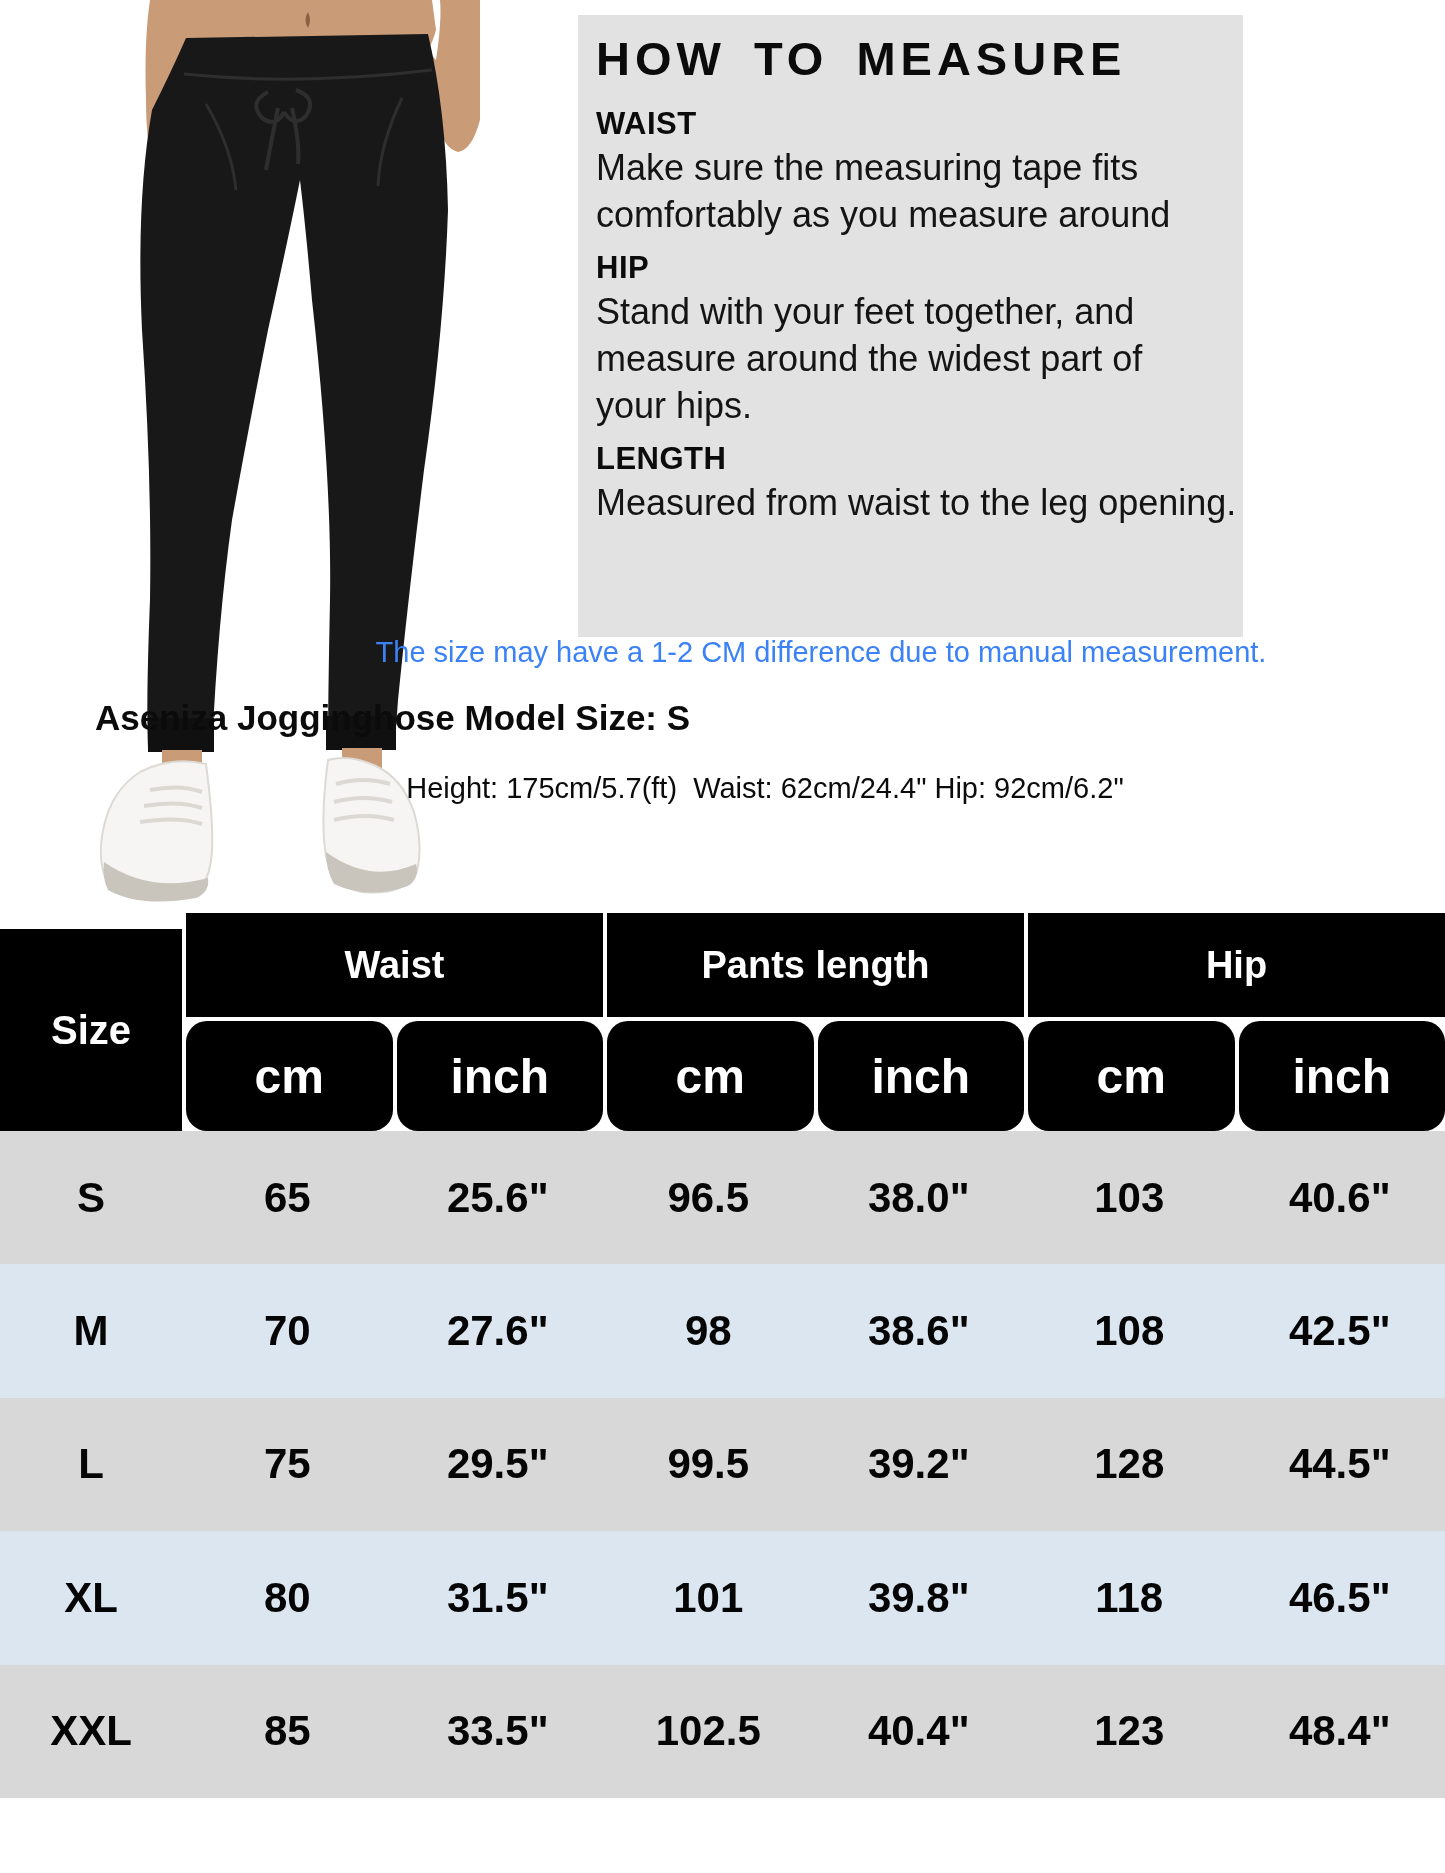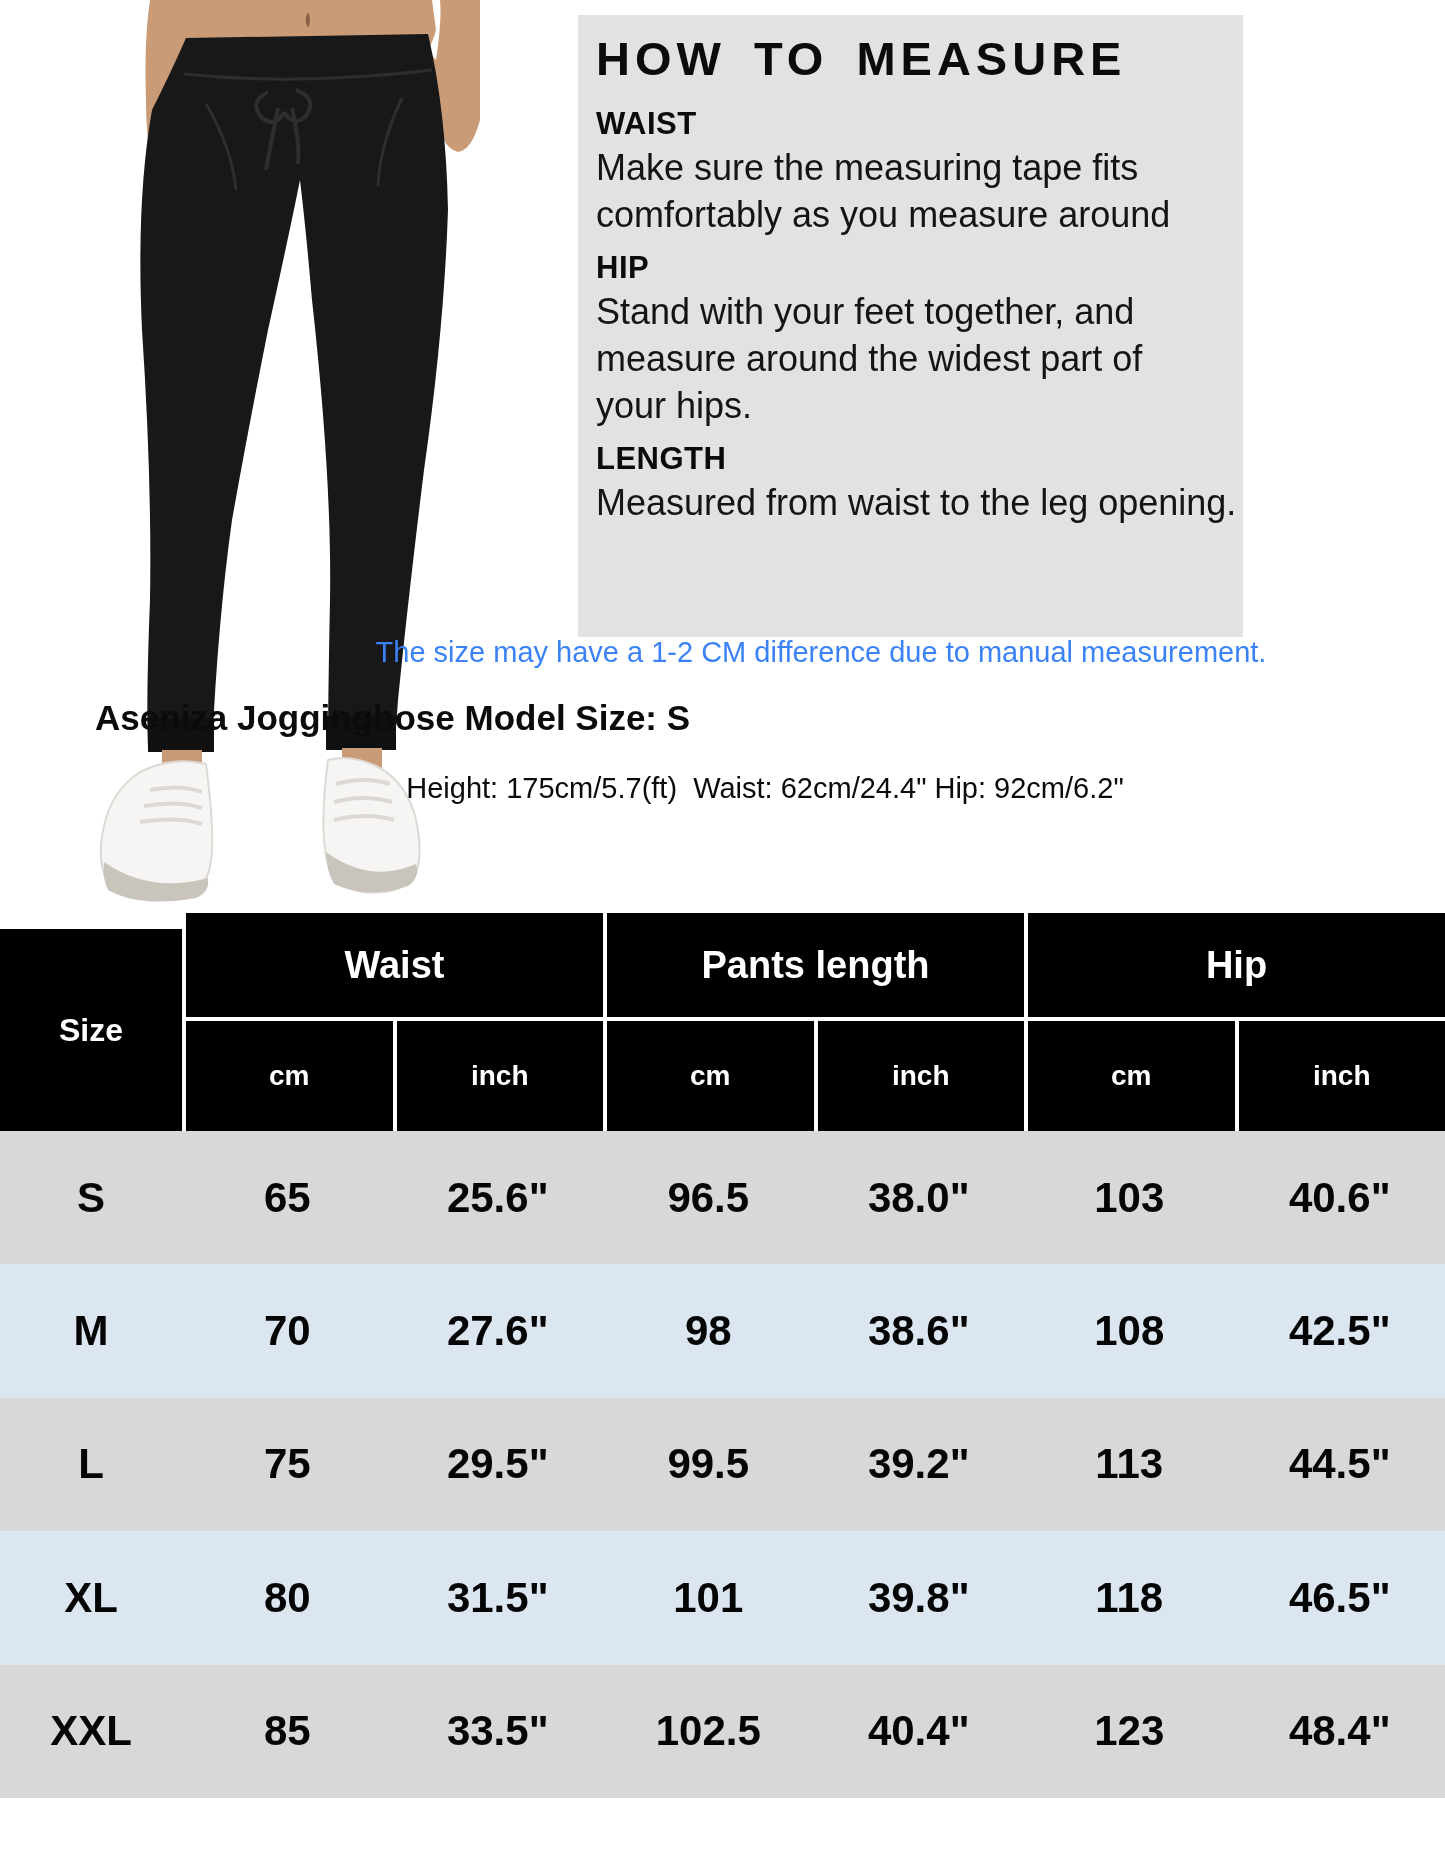--- a/index.html
+++ b/index.html
@@ -40,24 +40,24 @@
   
   .size-table { position:absolute; left:0; top:913px; width:1445px; }
   .thead {
     display:grid; grid-template-columns:182px repeat(6, 1fr);
     grid-template-rows:104px 110px; gap:4px; background:#ffffff;
   }
   .hcell {
     background:#000000; color:#ffffff; font-weight:bold;
     display:flex; align-items:center; justify-content:center;
   }
-  .hcell.size  { grid-row:1 / 3; grid-column:1; font-size:32px;margin-top:16px; }
+  .hcell.size  { grid-row:1 / 3; grid-column:1; font-size:40px;margin-top:16px; }
   .hcell.group { font-size:38px; }
   .g-waist { grid-column:2 / 4; } .g-pants { grid-column:4 / 6; } .g-hip { grid-column:6 / 8; }
-  .hcell.sub { grid-row:2; font-size:28px; }
+  .hcell.sub { grid-row:2; font-size:48px;border-radius:21px; }
 
   .trow {
     display:grid; grid-template-columns:182px repeat(6, 1fr); height:133.4px;
   }
   .trow.gray { background:#d8d8d8; }
   .trow.blue { background:#dce6f0; }
   .tcell {
     display:flex; align-items:center; justify-content:center;
     font-size:42px; font-weight:bold; color:#050505;
   }
@@ -174,21 +174,21 @@
       <div class="tcell">108</div>
       <div class="tcell">42.5"</div>
     </div>
 
     <div class="trow gray">
       <div class="tcell">L</div>
       <div class="tcell">75</div>
       <div class="tcell">29.5"</div>
       <div class="tcell">99.5</div>
       <div class="tcell">39.2"</div>
-      <div class="tcell">113</div>
+      <div class="tcell">128</div>
       <div class="tcell">44.5"</div>
     </div>
 
     <div class="trow blue">
       <div class="tcell">XL</div>
       <div class="tcell">80</div>
       <div class="tcell">31.5"</div>
       <div class="tcell">101</div>
       <div class="tcell">39.8"</div>
       <div class="tcell">118</div>

